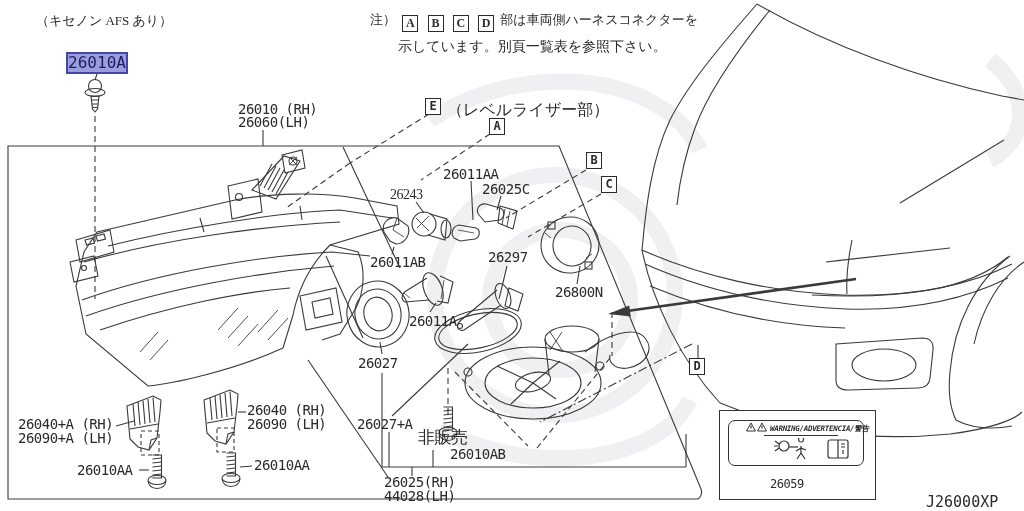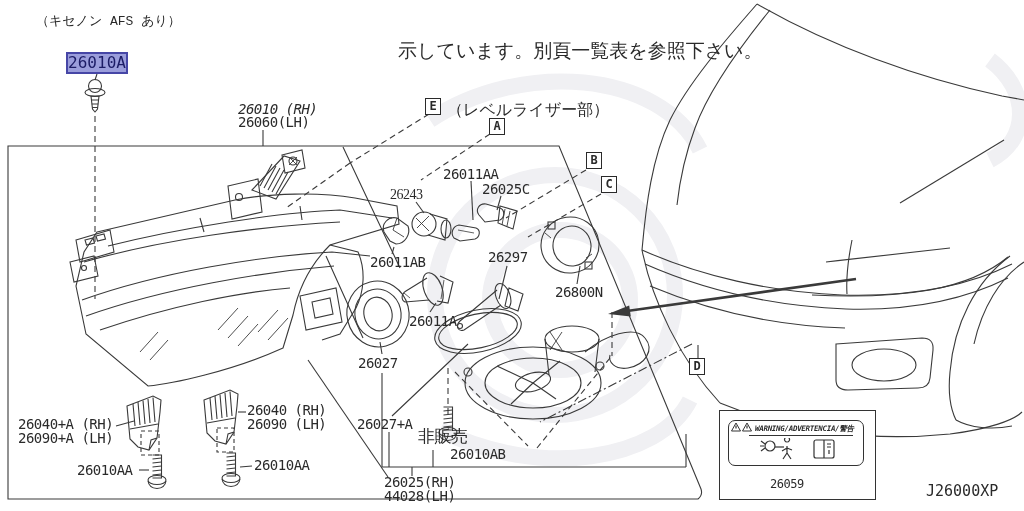--- a/index.html
+++ b/index.html
@@ -6,44 +6,44 @@
     --line:#3a3a3a;
     --hl-fill:#9a9ddb;
     --hl-border:#4646a6;
     --hl-text:#1c1c66;
   }
   html,body{margin:0;padding:0;background:#fff;}
   #stage{
     position:relative;width:1024px;height:511px;background:#fff;overflow:hidden;
     font-family:"DejaVu Sans Mono","Liberation Mono",monospace;color:#2a2a2a;
   }
-  .jp{font-family:Liberation Mono, monospace;}
+  .jp{font-family:Liberation Serif, serif;}
   svg{position:absolute;left:0;top:0;}
   .lbl{position:absolute;font-size:14px;line-height:14px;white-space:nowrap;letter-spacing:-0.5px;}
   .lbl.sm{font-size:17px;}
   .letterbox{
     position:absolute;width:14px;height:15px;border:1.6px solid #2a2a2a;background:#fff;
     font-size:12px;font-weight:bold;text-align:center;line-height:15px;
   }
   .notebox{position:static;display:inline-block;vertical-align:-3px;margin:0 3px;}
   #hl-26010A{
     position:absolute;left:66px;top:52px;width:58px;height:18px;
     background:var(--hl-fill);border:2px solid var(--hl-border);
     color:var(--hl-text);font-size:16px;text-align:center;line-height:18px;cursor:pointer;
   }
   #variant-note{position:absolute;left:36px;top:12px;font-size:13px;}
   #note1{position:absolute;left:370px;top:11px;font-size:13px;}
-  #note2{position:absolute;left:398px;top:38px;font-size:19px;}
+  #note2{position:absolute;left:398px;top:38px;font-size:14px;}
   #leveliser{position:absolute;left:447px;top:100px;font-size:16px;text-align:right;}
   #warn-outer{position:absolute;left:719px;top:410px;width:155px;height:88px;border:1.3px solid #333;background:#fff;}
-  #warn-inner{position:absolute;left:8px;top:9px;width:136px;height:46px;border:1.4px solid #333;border-radius:7px;padding:1px 2px;box-sizing:border-box;}
+  #warn-inner{position:absolute;left:8px;top:9px;width:136px;height:46px;border:1.4px solid #333;border-radius:7px;padding:1px 17px;box-sizing:border-box;}
   #warn-title{font-size:7.5px;font-weight:bold;font-style:italic;white-space:nowrap;letter-spacing:-0.3px;}
   #warn-divider{border-top:1px solid #333;margin:1px 8px 2px 18px;}
   #lbl-26059{position:absolute;left:50px;top:66px;font-size:12px;}
-  #diagram-code{position:absolute;left:926px;top:482px;font-size:15px;letter-spacing:0;}
+  #diagram-code{position:absolute;left:926px;top:493px;font-size:15px;letter-spacing:0;}
 </style>
 </head>
 <body>
 
 <div id="stage">
 
   <svg width="1024" height="511" viewBox="0 0 1024 511">
     <defs>
       <g id="screw-up" stroke="var(--line)" stroke-width="1.1" fill="none">
         <circle cx="0" cy="-11" r="6.5"></circle>
@@ -251,25 +251,33 @@
 
       <g>
         <path d="M 856,279 L 627,311" stroke-width="2.6"></path>
         <polygon points="608,314 630.8,316.4 629.2,305.4" fill="var(--line)" stroke="none"></polygon>
       </g>
     </g>
   </svg>
 
   <div id="variant-note" class="jp">（キセノン AFS あり）</div>
 
+  <div id="note1" class="jp">
+    <span>注）</span>
+    <span class="letterbox notebox">A</span>
+    <span class="letterbox notebox">B</span>
+    <span class="letterbox notebox">C</span>
+    <span class="letterbox notebox">D</span>
+    <span>部は車両側ハーネスコネクターを</span>
+  </div>
   <div id="note2" class="jp">示しています。別頁一覧表を参照下さい。</div>
 
   <div id="hl-26010A">26010A</div>
 
-  <div class="lbl" style="left:238px;top:102px;font-style:italic;">26010 (RH)</div>
+  <div class="lbl" style="left:238px;top:102px;">26010 (RH)</div>
   <div class="lbl" style="left:238px;top:115px;">26060(LH)</div>
 
   <div class="letterbox" style="left:425px;top:98px;">E</div>
   <div id="leveliser" class="jp">（レベルライザー部）</div>
   <div class="letterbox" style="left:489px;top:118px;">A</div>
   <div class="letterbox" style="left:586px;top:152px;">B</div>
   <div class="letterbox" style="left:601px;top:176px;">C</div>
   <div class="letterbox" style="left:689px;top:358px;">D</div>
 
   <div class="lbl" style="left:443px;top:167px;">26011AA</div>

